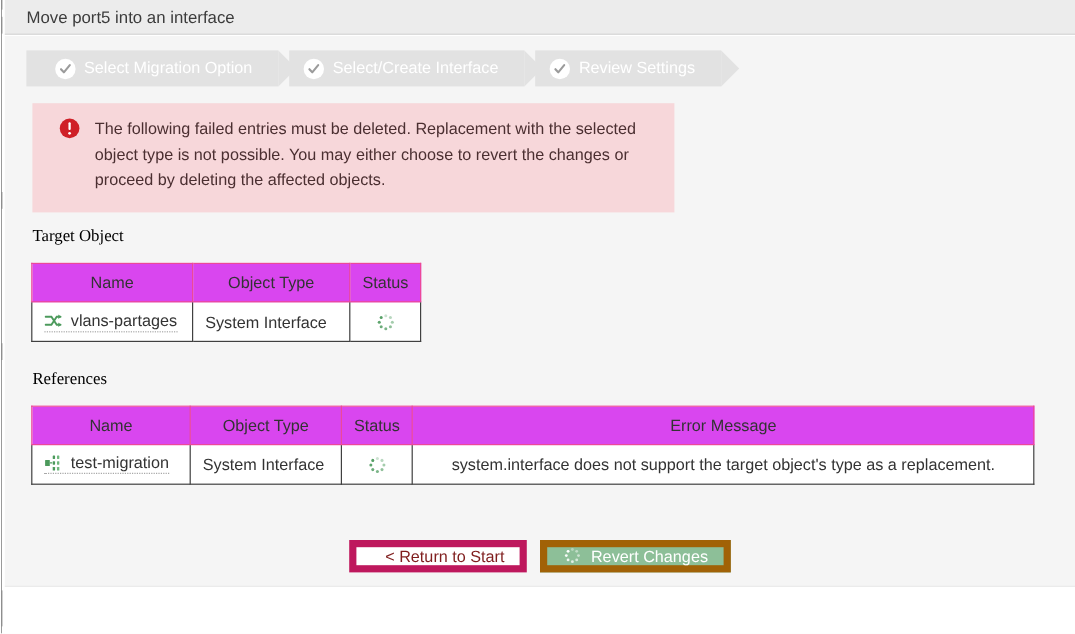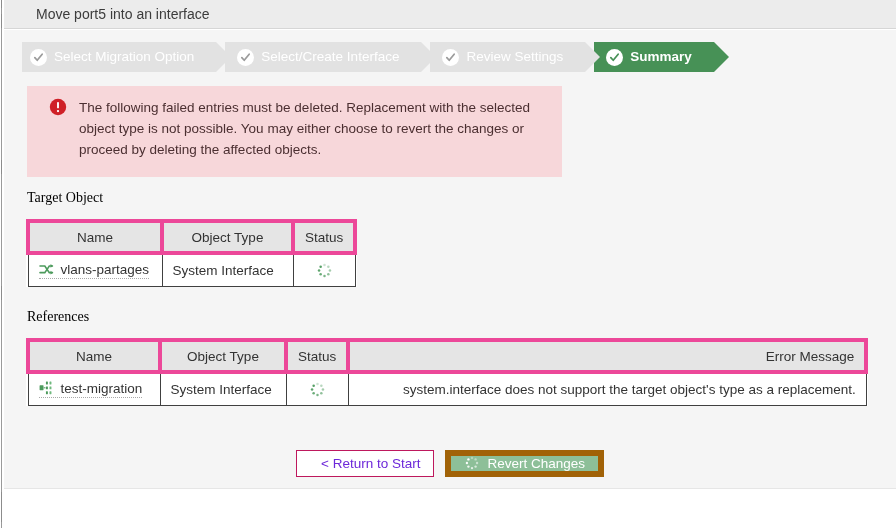--- a/index.html
+++ b/index.html
@@ -45,21 +45,21 @@
     top: 0;
     width: 892px;
     height: 29px;
     background: #ececec;
     border-bottom: 1px solid #d6d6d6;
     box-sizing: border-box;
     display: flex;
     align-items: center;
   }
   .titlebar .title-text {
-    padding-left: 32px;
+    padding-left: 18px;
     font-size: 14px;
     color: #3c3c3c;
     font-family: "Liberation Sans", sans-serif;
   }
 
   
   .dialog-body {
     position: absolute;
     left: 4px;
     top: 30px;
@@ -84,21 +84,21 @@
     display: flex;
     align-items: center;
     background: #e2e2e2;
     color: #ffffff;
     padding: 0 22px 0 12px;
     margin-right: 9px;
     font-size: 13.5px;
     box-sizing: border-box;
     white-space: nowrap;
   }
-  .step:first-child { padding-left: 8px; }
+  .step:first-child { padding-left: 24px; }
   .step::after {
     content: "";
     position: absolute;
     right: -15px;
     top: 0;
     width: 0;
     height: 0;
     border-top: 15px solid transparent;
     border-bottom: 15px solid transparent;
     border-left: 15px solid #e2e2e2;
@@ -166,22 +166,22 @@
   #refs-section-title   { left: 23px; top: 279px; }
 
   
   .data-table {
     position: absolute;
     border-collapse: collapse;
     background: #ffffff;
     font-size: 13px;
   }
   .data-table th {
-    background: #e5e5e5;
-    border: 4px solid #ec4899;
+    background: #d946ef;
+    border: 1px solid #ec4899;
     font-weight: normal;
     color: #333333;
     text-align: center;
     height: 32px;
     padding: 0 10px;
     font-size: 13.5px;
     box-sizing: border-box;
   }
   .data-table td {
     border: 1px solid #404040;
@@ -208,21 +208,21 @@
 
   #target-table { left: 22px; top: 189px; }
   #target-table th:nth-child(1), #target-table td:nth-child(1) { width: 134px; }
   #target-table th:nth-child(2), #target-table td:nth-child(2) { width: 131px; }
   #target-table th:nth-child(3), #target-table td:nth-child(3) { width: 56px; }
 
   #refs-table { left: 22px; top: 308px; }
   #refs-table th:nth-child(1), #refs-table td:nth-child(1) { width: 132px; }
   #refs-table th:nth-child(2), #refs-table td:nth-child(2) { width: 126px; }
   #refs-table th:nth-child(3), #refs-table td:nth-child(3) { width: 52px; }
-  #refs-table th:nth-child(4), #refs-table td:nth-child(4) { width: 518px; text-align: right; }
+  #refs-table th:nth-child(4), #refs-table td:nth-child(4) { width: 518px; text-align: center; }
 
   
   .spinner {
     display: inline-block;
     width: 15px;
     height: 15px;
     vertical-align: middle;
   }
 
   
@@ -243,22 +243,22 @@
     justify-content: center;
     font-size: 13.5px;
     box-sizing: border-box;
     padding: 0 13px;
     font-family: "Liberation Sans", sans-serif;
     cursor: pointer;
     white-space: nowrap;
   }
   .btn-default {
     background: #ffffff;
-    border: 1px solid #be185d;
-    color: #6d28d9;
+    border: 6px solid #be185d;
+    color: #7f1d1d;
     padding-left: 24px;
   }
   .btn-green-disabled {
     background: #8dbf98;
     border: 6px solid #a16207;
     color: #ffffff;
     cursor: default;
   }
   .btn .spinner { margin-right: 8px; }
 
@@ -314,28 +314,20 @@
 
       <div class="step">
         <span class="check">
           <svg width="11" height="11" viewBox="0 0 12 12">
               <path d="M2 6.2 L4.6 9 L10 2.4" fill="none" stroke="#9b9b9b" stroke-width="1.9" stroke-linecap="round" stroke-linejoin="round"></path>
             </svg>
         </span>
         <span class="step-label">Review Settings</span>
       </div>
 
-      <div class="step active">
-        <span class="check">
-          <svg width="11" height="11" viewBox="0 0 12 12">
-              <path d="M2 6.2 L4.6 9 L10 2.4" fill="none" stroke="#479156" stroke-width="1.9" stroke-linecap="round" stroke-linejoin="round"></path>
-            </svg>
-        </span>
-        <span class="step-label">Summary</span>
-      </div>
 
     </div>
 
     <div class="alert">
       <span class="alert-icon">
         <svg width="18" height="18" viewBox="0 0 18 18">
           <circle cx="9" cy="9" r="8.2" fill="#cf2027"></circle>
           <rect x="8.05" y="3.9" width="1.9" height="6.4" rx="0.9" fill="#ffffff"></rect>
           <circle cx="9" cy="13.1" r="1.15" fill="#ffffff"></circle>
         </svg>

